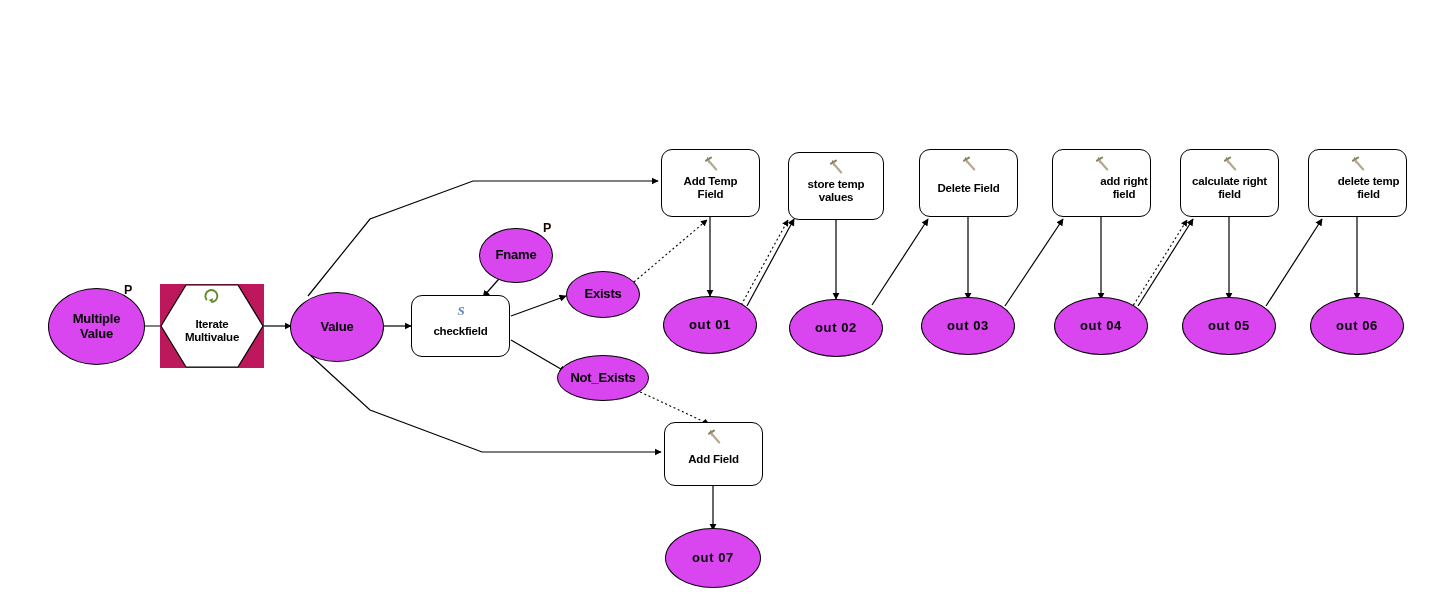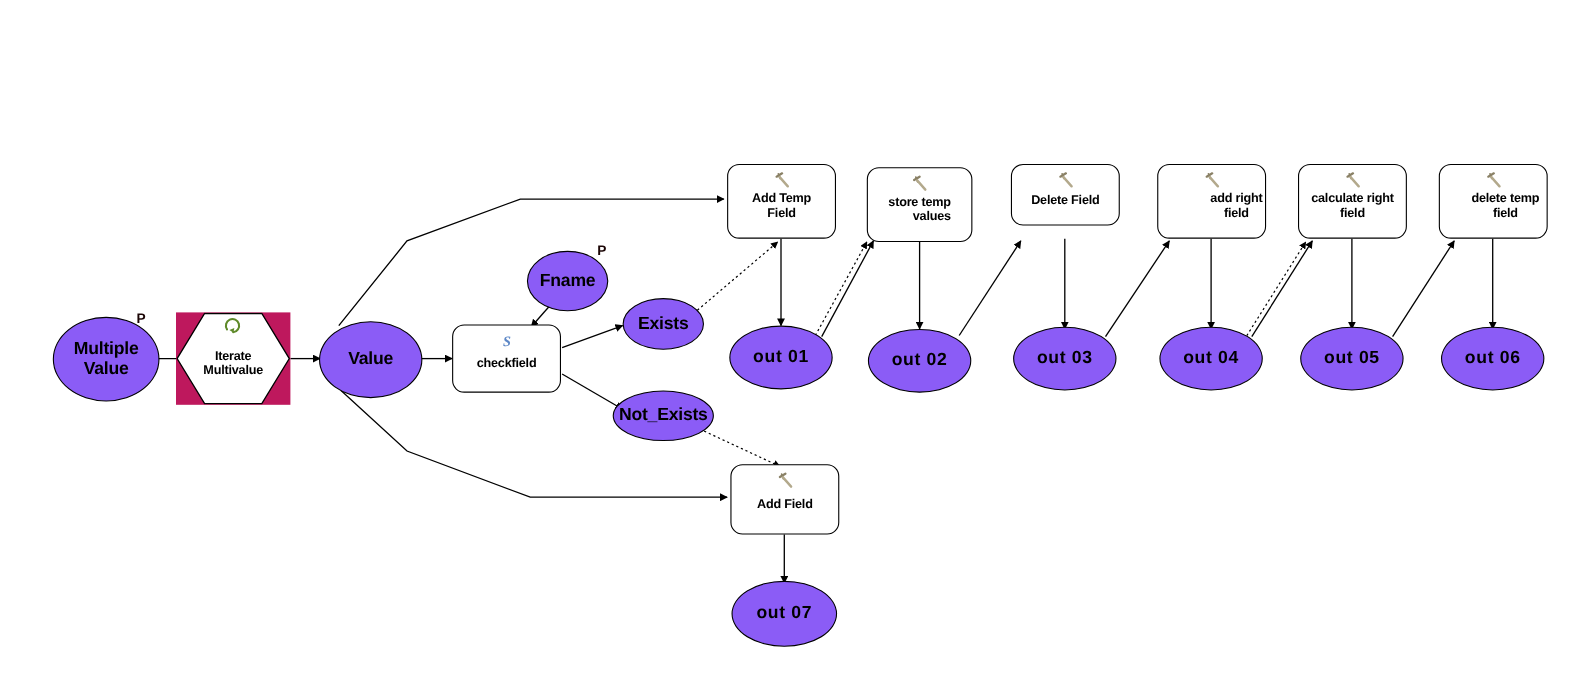--- a/index.html
+++ b/index.html
@@ -40,22 +40,22 @@
     position: relative;
     z-index: 4;
     line-height: 1.12;
     white-space: pre-line;
     letter-spacing: -0.2px;
   }
   
   .ellipse {
     border: 1px solid #000000;
     border-radius: 50%;
-    background: #8b5cf6;
-    font-size: 16px;
+    background: #d946ef;
+    font-size: 13px;
   }
   .ellipse.out .lbl { letter-spacing: 0.6px; }
   
   .tool {
     border: 1px solid #000000;
     border-radius: 11px;
     background: #ffffff;
     font-size: 11.5px;
     padding-top: 10px;
   }
@@ -217,31 +217,31 @@
       <path d="M8.8 5.0 L 16.2 13.4" stroke="#b3a98c" stroke-width="2.2" stroke-linecap="round"></path>
     </svg>
     <span class="lbl">Add Temp
 Field</span>
   </div>
 
   <div class="node ellipse" style="left:557px; top:355px; width:92px; height:46px;">
     <span class="lbl">Not_Exists</span>
   </div>
 
-  <div class="node tool" style="left:788px; top:152px; width:96px; height:68px;text-align:right;">
+  <div class="node tool" style="left:788px; top:152px; width:96px; height:68px;">
     <svg class="tool-icon" viewBox="0 0 22 16">
       <path d="M6.0 4.6 L 11.0 1.6" stroke="#8a8166" stroke-width="2.1" stroke-linecap="round"></path>
       <path d="M7.6 2.0 L 9.2 6.2" stroke="#8a8166" stroke-width="1.6" stroke-linecap="round"></path>
       <path d="M8.8 5.0 L 16.2 13.4" stroke="#b3a98c" stroke-width="2.2" stroke-linecap="round"></path>
     </svg>
     <span class="lbl">store temp
 values</span>
   </div>
 
-  <div class="node tool" style="left:919px; top:149px; width:99px; height:56px;">
+  <div class="node tool" style="left:919px; top:149px; width:99px; height:68px;">
     <svg class="tool-icon" viewBox="0 0 22 16">
       <path d="M6.0 4.6 L 11.0 1.6" stroke="#8a8166" stroke-width="2.1" stroke-linecap="round"></path>
       <path d="M7.6 2.0 L 9.2 6.2" stroke="#8a8166" stroke-width="1.6" stroke-linecap="round"></path>
       <path d="M8.8 5.0 L 16.2 13.4" stroke="#b3a98c" stroke-width="2.2" stroke-linecap="round"></path>
     </svg>
     <span class="lbl">Delete Field</span>
   </div>
 
   <div class="node tool" style="left:1052px; top:149px; width:99px; height:68px;padding-left:45px;">
     <svg class="tool-icon" viewBox="0 0 22 16">

